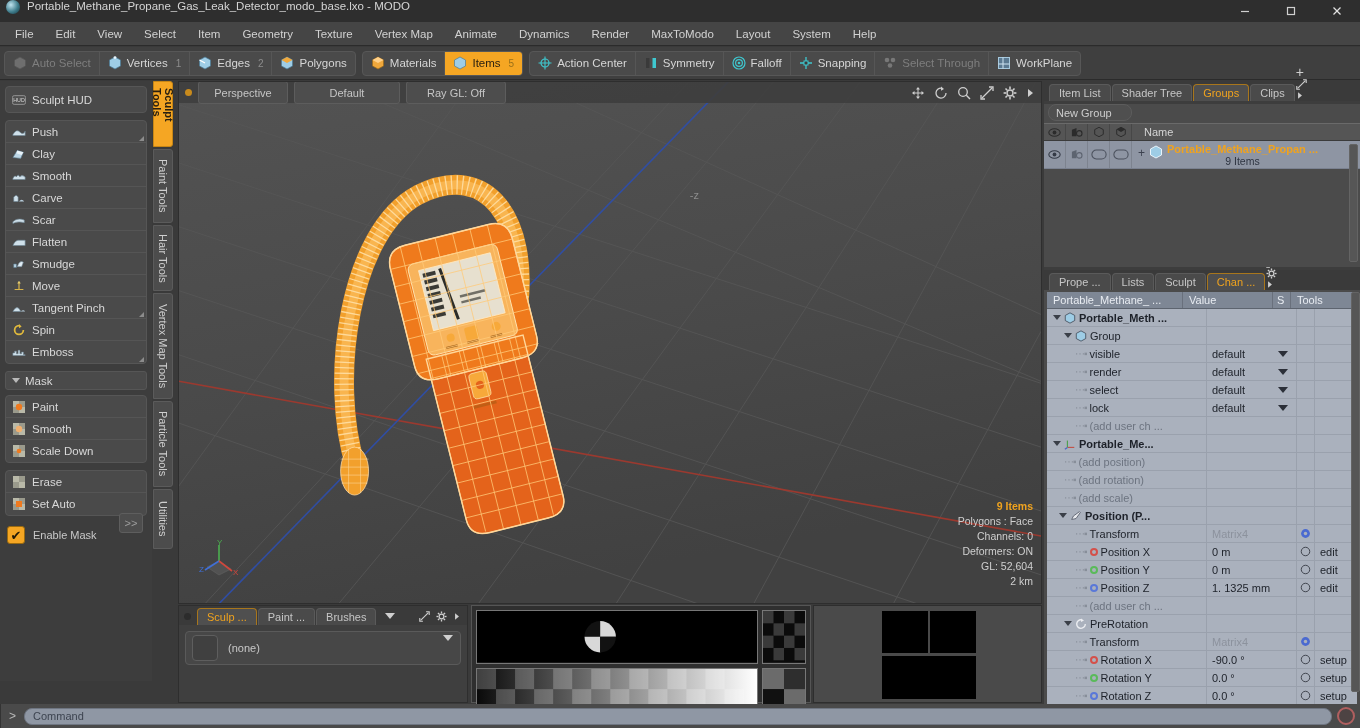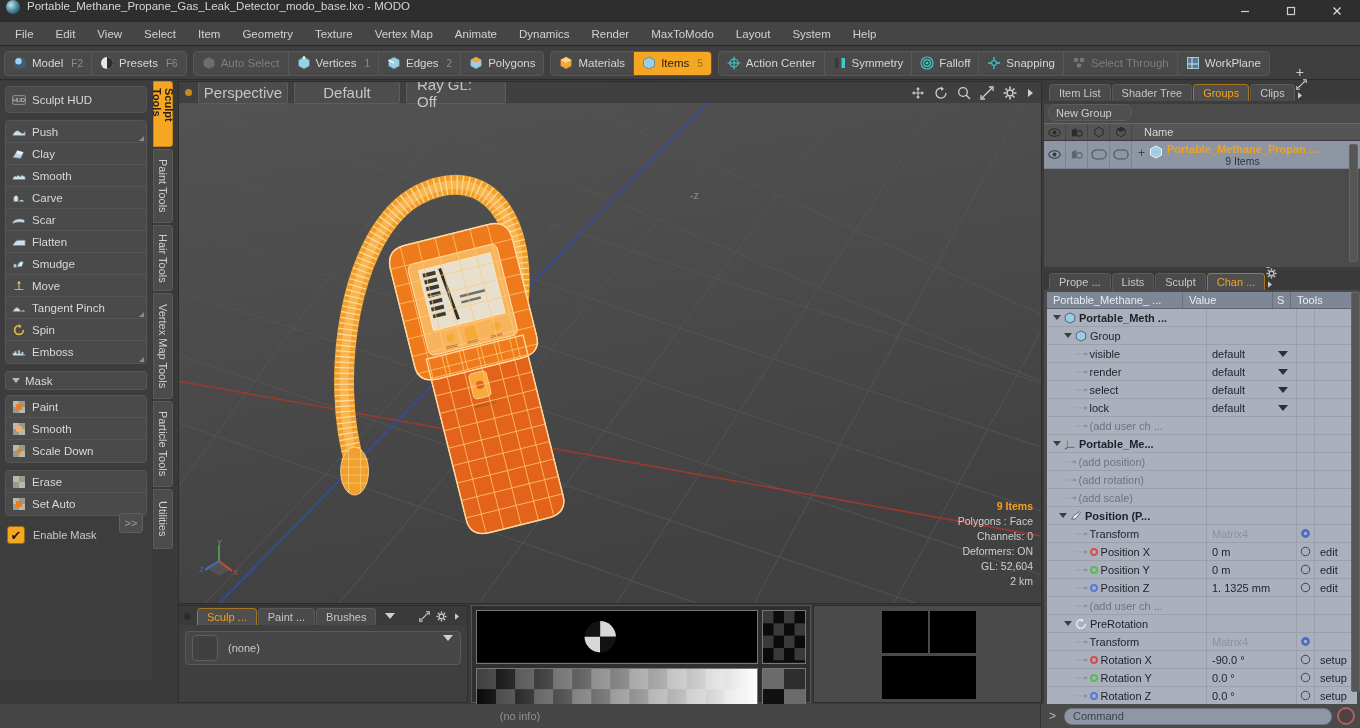--- a/index.html
+++ b/index.html
@@ -127,21 +127,21 @@
     background: #4a4a4a; border: 1px solid #2e2e2e; overflow: hidden;
   }
   .vp-header {
     position: absolute; top:0; left:0; width: 100%; height: 21px;
     background: rgba(62,62,62,0.93); display: flex; align-items: center; gap: 6px;
     padding: 0 6px; z-index: 6;
   }
   .vp-dot { width: 7px; height: 7px; border-radius: 50%; background: #c88a1c; flex:0 0 auto; }
   .vp-pill {
     height: 23px; border: 1px solid #5d5d5d; border-radius: 3px; background: #4d4d4d;
-    color: #c5c5c5; font-size: 15px; display: flex; align-items: center; justify-content: center;
+    color: #c5c5c5; font-size: 11px; display: flex; align-items: center; justify-content: center;
     padding: 0 10px;
   }
   .vp-ctrls { margin-left: auto; display: flex; align-items: center; gap: 9px; color:#cfcfcf; }
   .vp-scene { position: absolute; inset: 0; }
   .vp-info {
     position: absolute; right: 8px; bottom: 14px; text-align: right;
     font-size: 10.5px; color: #cfcfcf; line-height: 15px; z-index: 5;
   }
   .vp-info .hl { color: #f0a31e; font-weight: bold; }
   .vp-axis { position: absolute; left: 14px; bottom: 16px; width: 50px; height: 50px; z-index: 5; }
@@ -302,38 +302,20 @@
     <div class="menu-item">Dynamics</div>
     <div class="menu-item">Render</div>
     <div class="menu-item">MaxToModo</div>
     <div class="menu-item">Layout</div>
     <div class="menu-item">System</div>
     <div class="menu-item">Help</div>
   </div>
 
   <div class="modebar">
 
-    <div class="tb-group">
-      <div class="tb-btn">
-        <svg class="ic" viewBox="0 0 14 14">
-            <circle cx="7" cy="7" r="6" fill="#3f5d78"></circle>
-            <circle cx="5.5" cy="5.2" r="3.2" fill="#9fd0ee"></circle>
-          </svg>
-        <span>Model</span>
-        <span class="kbd">F2</span>
-      </div>
-      <div class="tb-btn">
-        <svg class="ic" viewBox="0 0 14 14">
-            <circle cx="7" cy="7" r="6" fill="#e7e7e7"></circle>
-            <path d="M7 1 A6 6 0 0 1 7 13 Z" fill="#2e2e2e"></path>
-          </svg>
-        <span>Presets</span>
-        <span class="kbd">F6</span>
-      </div>
-    </div>
 
     <div class="tb-group">
       <div class="tb-btn dim">
         <svg class="ic" viewBox="0 0 14 14">
             <path d="M7 1 L12.5 4 L12.5 10 L7 13 L1.5 10 L1.5 4 Z" fill="#6e6e6e" stroke="#555" stroke-width=".7"></path>
           </svg>
         <span>Auto Select</span>
       </div>
       <div class="tb-btn">
         <svg class="ic" viewBox="0 0 14 14">
@@ -1305,23 +1287,20 @@
               </svg>
             </span>
             <span class="ch-c4">setup</span>
           </div>
         </div>
       <div class="gl-scroll" style="top:2px; height:400px; right:0;"></div>
     </div>
   </div>
 
   <div class="statusbar">
-    <div class="sb-left">
-      <div class="sb-info">(no info)</div>
-    </div>
     <div class="sb-right">
       <span class="sb-gt">&gt;</span>
       <div class="cmd-input">Command</div>
       <div class="rec-btn"></div>
     </div>
   </div>
 
 </div>
 
 </body></html>

